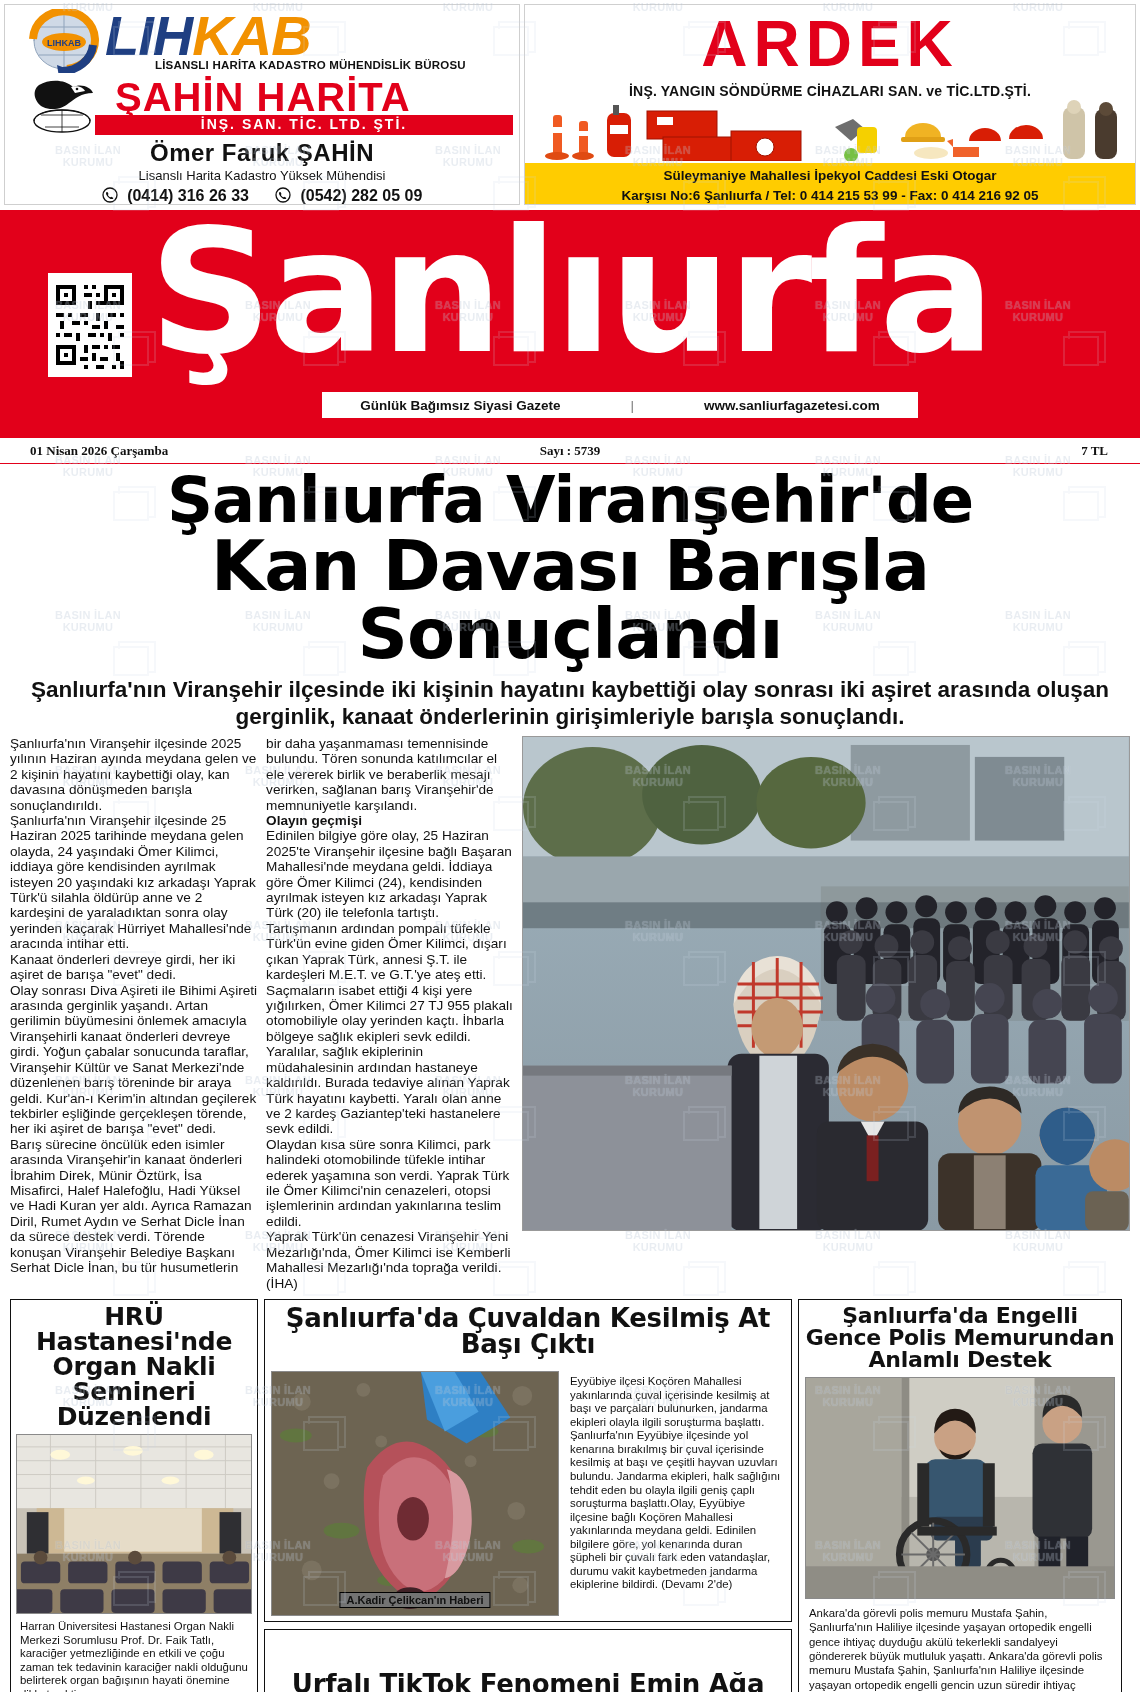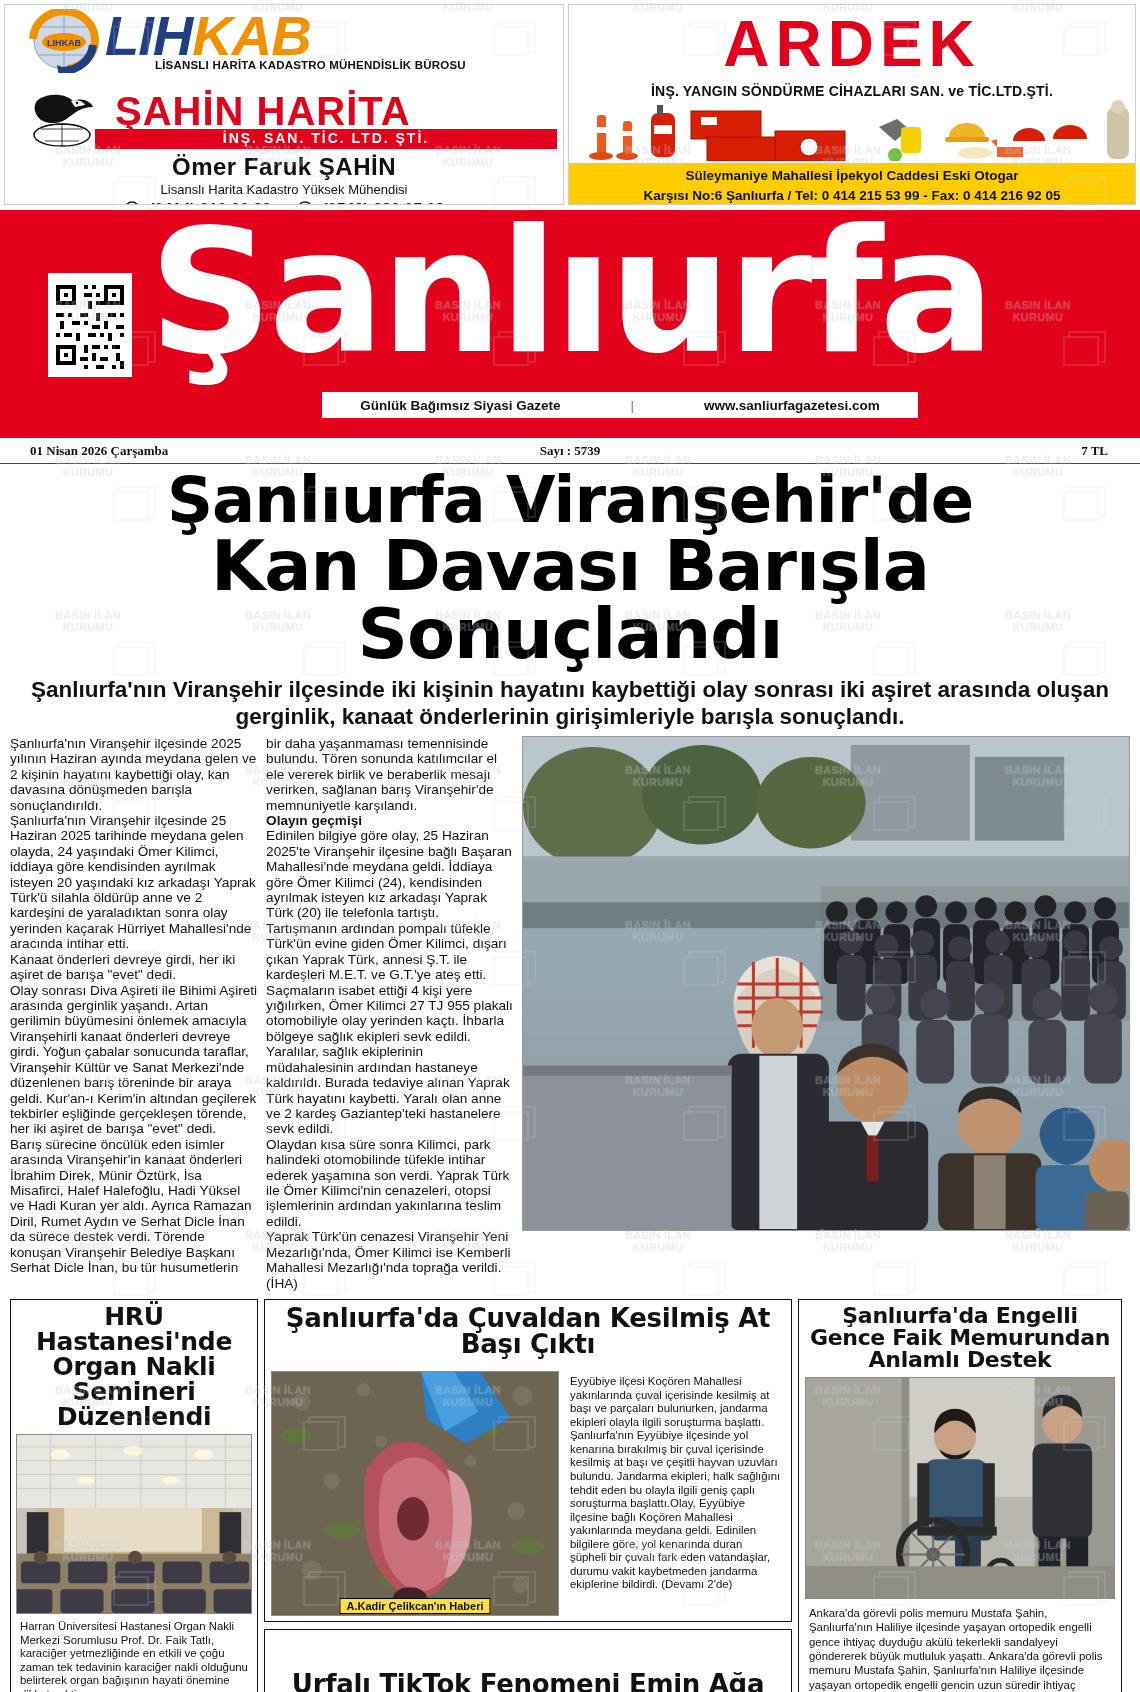--- a/index.html
+++ b/index.html
@@ -33,39 +33,39 @@
   }
   .wm-box:after{
     content:""; position:absolute; right:-9px; top:-7px;
     width:34px;height:28px;border:2px solid #c9d6e4;
     clip-path: polygon(0 0,100% 0,100% 100%,78% 100%,78% 24%,0 24%);
   }
 
   
   .topads{ display:flex; gap:4px; padding:4px 4px 0 4px; height:205px; }
   .ad{ position:relative; border:1px solid #cfcfcf; background:#fff; overflow:hidden;}
-  .ad-left{ width:560px; }
+  .ad-left{ width:516px; }
   .ad-right{ flex:1; }
 
   
   .lihkab-row{ position:relative; height:72px; }
   .lihkab-globe{
     position:absolute; left:22px; top:4px; width:74px; height:64px;
   }
   .lihkab-word{
     position:absolute; left:100px; top:-2px; font-size:56px; font-style:italic;
     font-weight:bold; letter-spacing:-1px; font-family:"Liberation Sans",sans-serif;
   }
   .lihkab-word .b{ color:#1f3f82; }
   .lihkab-word .o{ color:#f29100; }
   .lihkab-sub{
     position:absolute; left:150px; top:54px; font-size:11.5px; font-weight:bold;
     color:#111; letter-spacing:.2px;
   }
-  .sahin-row{ position:relative; height:52px; margin-top:18px;}
+  .sahin-row{ position:relative; height:52px; margin-top:4px;}
   .eagle{ position:absolute; left:14px; top:-4px; width:86px; height:56px;}
   .sahin-title{
     position:absolute; left:110px; top:-6px; font-size:40px; font-weight:bold;
     color:#e2001a; letter-spacing:1px;
   }
   .sahin-bar{
     position:absolute; left:90px; top:34px; right:6px; height:20px;
     background:#e2001a;
   }
   .sahin-bar span{
@@ -162,22 +162,22 @@
   }
   .sub-head.h1{ font-size:25px; }
   .sub-head.h2{ font-size:26px; }
   .sub-head.h3{ font-size:22px; }
 
   .thumb{ position:relative; overflow:hidden; border:1px solid #8a8a8a; }
 
   .body-txt{ font-size:11.4px; line-height:1.19; text-align:left; margin:4px;}
 
   .credit{
-    position:absolute; bottom:1px; left:50%; transform:translateX(-50%);
-    background:#fde047; border:1px solid #000; font-size:11px; font-weight:bold;
+    position:absolute; bottom:7px; left:50%; transform:translateX(-50%);
+    background:#737373; border:1px solid #000; font-size:11px; font-weight:bold;
     padding:1px 6px; white-space:nowrap;
   }
 
   .two-up{ display:flex; gap:7px; }
 </style>
 </head>
 <body>
 
 <div class="topads">
 
@@ -626,21 +626,21 @@
           </svg>
         </div>
       </div>
     </div>
   </div>
 
   <div class="rcol">
     <div class="box">
       <div class="sub-head h3">
         <div>Şanlıurfa'da Engelli</div>
-        <div>Gence Faik Memurundan</div>
+        <div>Gence Polis Memurundan</div>
         <div>Anlamlı Destek</div>
       </div>
       <div class="thumb" style="height:222px;margin-top:6px;">
         <svg width="100%" height="100%" viewBox="0 0 310 222" preserveAspectRatio="none">
           <rect width="310" height="222" fill="#b8b6ad"></rect>
           <rect x="0" y="0" width="310" height="120" fill="#cfcdc4"></rect>
           <rect x="0" y="0" width="96" height="222" fill="#a8a69c"></rect>
           <rect x="96" y="0" width="8" height="222" fill="#8e8c84"></rect>
           <rect x="230" y="0" width="80" height="222" fill="#9a9890"></rect>
 

